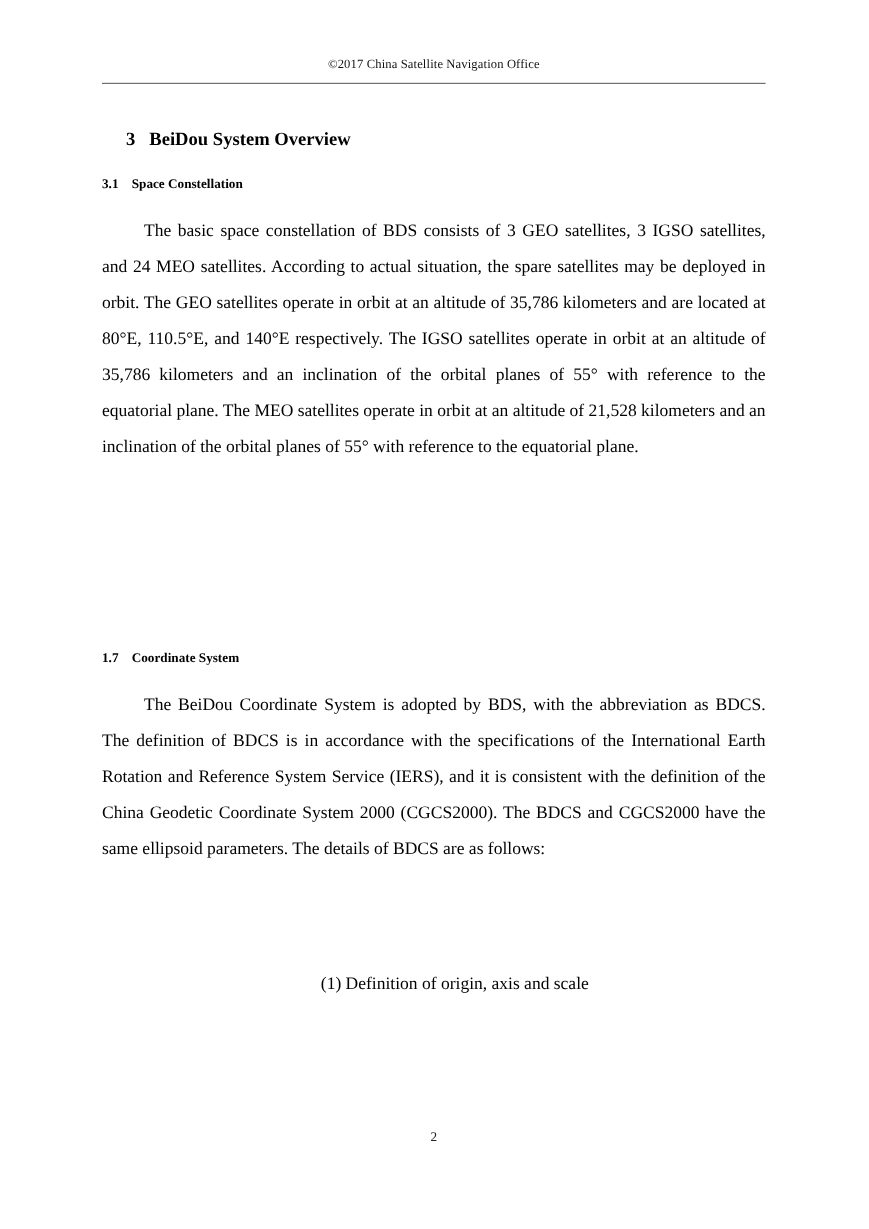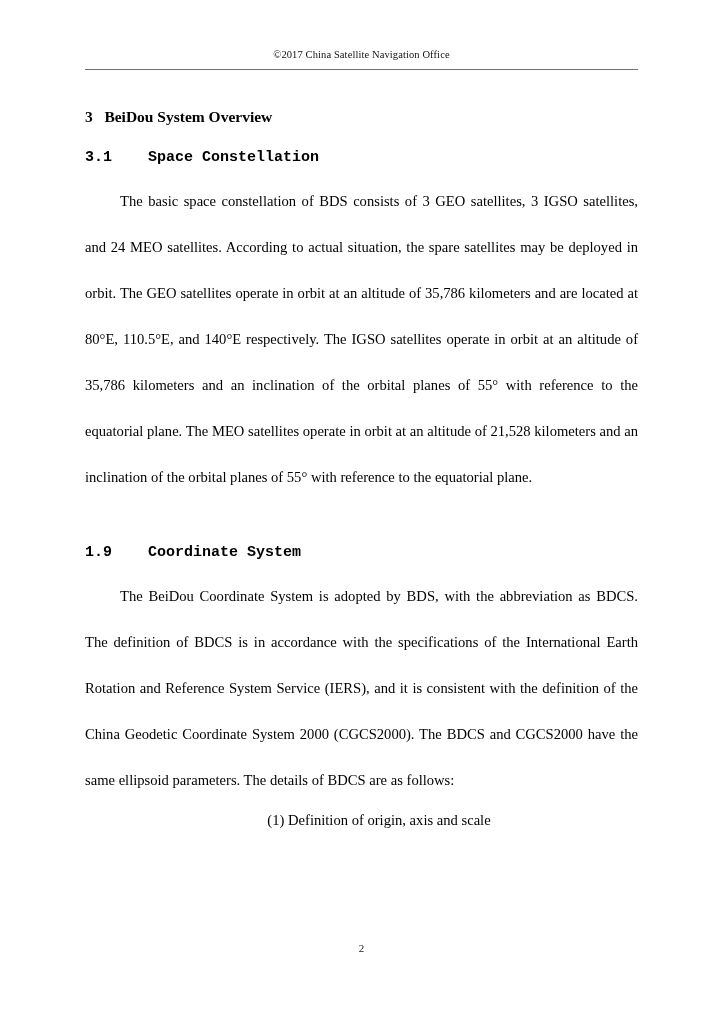--- a/index.html
+++ b/index.html
@@ -50,33 +50,32 @@
     left: 85px;
     font-weight: bold;
     font-size: 15.5px;
     line-height: 19px;
     white-space: pre;
   }
   .h-sub {
     position: absolute;
     left: 85px;
     font-weight: bold;
-    font-size: 15px;
+    font-size: 11px;
     line-height: 19px;
     white-space: pre;
-    font-family: Liberation Mono, monospace;
   }
 
   
   .para {
     position: absolute;
     left: 85px;
     width: 553px;
     font-size: 14.6px;
-    line-height: 46px;
+    line-height: 30px;
     text-align: justify;
     text-justify: inter-word;
     -webkit-hyphens: none;
     hyphens: none;
   }
   .para.indent {
     text-indent: 35px;
   }
   .para.last-line-natural {
     text-align-last: left;
@@ -106,27 +105,27 @@
 </head>
 <body>
 
 <div class="page">
 
   <div class="page-header">
     <span class="header-text">©2017 China Satellite Navigation Office</span>
   </div>
   <div class="header-rule"></div>
 
-  <h1 class="h-section" style="top: 97px;">3   BeiDou System Overview</h1>
+  <h1 class="h-section" style="top: 97px; margin-left: 20px;">3   BeiDou System Overview</h1>
 
   <h2 class="h-sub" style="top: 136px;">3.1    Space Constellation</h2>
 
   <p class="para indent last-line-natural" style="top: 163px;">The basic space constellation of BDS consists of 3 GEO satellites, 3 IGSO satellites, and 24 MEO satellites. According to actual situation, the spare satellites may be deployed in orbit. The GEO satellites operate in orbit at an altitude of 35,786 kilometers and are located at 80°E, 110.5°E, and 140°E respectively. The IGSO satellites operate in orbit at an altitude of 35,786 kilometers and an inclination of the orbital planes of 55° with reference to the equatorial plane. The MEO satellites operate in orbit at an altitude of 21,528 kilometers and an inclination of the orbital planes of 55° with reference to the equatorial plane.</p>
 
-  <h2 class="h-sub" style="top: 531px;">1.9    Coordinate System</h2>
+  <h2 class="h-sub" style="top: 531px;">1.7    Coordinate System</h2>
 
   <p class="para indent last-line-natural" style="top: 558px;">The BeiDou Coordinate System is adopted by BDS, with the abbreviation as BDCS. The definition of BDCS is in accordance with the specifications of the International Earth Rotation and Reference System Service (IERS), and it is consistent with the definition of the China Geodetic Coordinate System 2000 (CGCS2000). The BDCS and CGCS2000 have the same ellipsoid parameters. The details of BDCS are as follows:</p>
 
   <p class="item-line" style="top: 786px;">(1) Definition of origin, axis and scale</p>
 
 
   <div class="page-number">2</div>
 
 </div>
 

